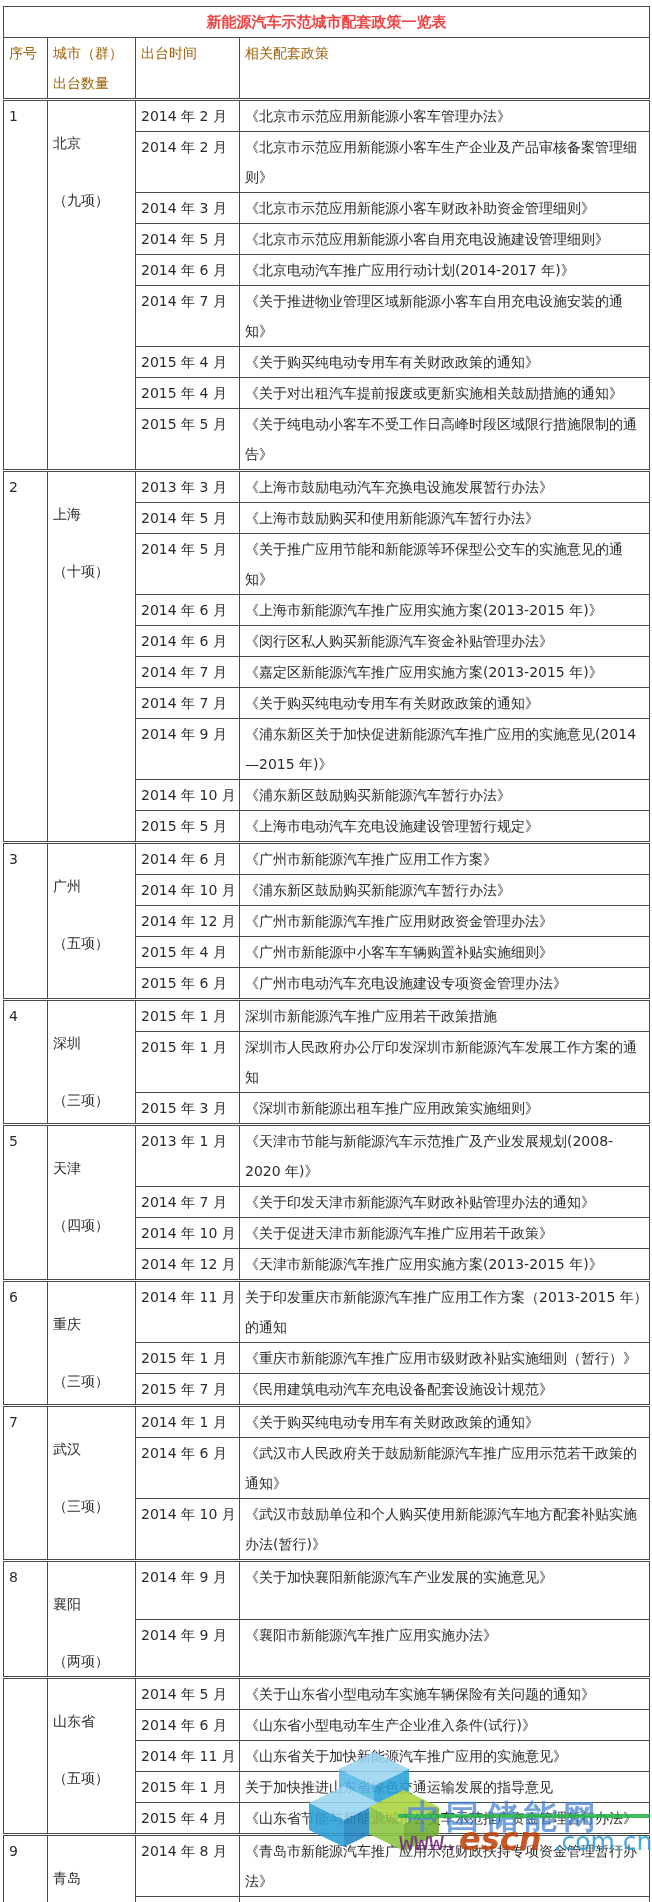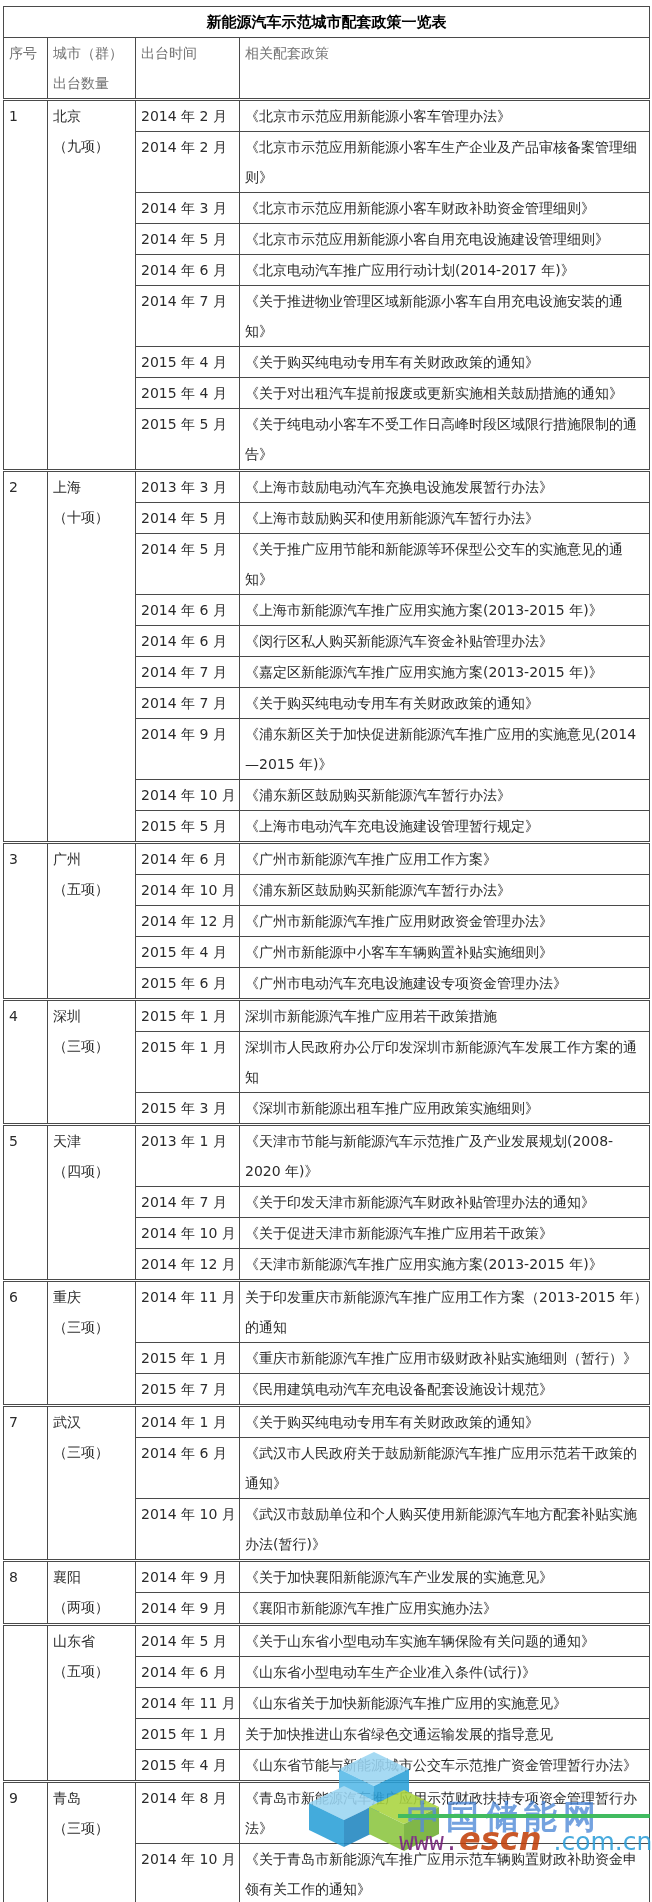--- a/index.html
+++ b/index.html
@@ -38,33 +38,33 @@
     padding: 0 1px 0 5px;
     overflow: hidden;
     word-break: break-word;
   }
   .policy-table th.title-cell {
     text-align: center;
     font-weight: bold;
     font-size: 15px;
     height: 30px;
     line-height: 30px;
-    color: #000000;
+    color: #ef4444;
     padding: 0;
     margin-top: 40px;
   }
   .policy-table thead th.head-cell {
     height: 60px;
     line-height: 30px;
     vertical-align: top;
-    color: #737373;
+    color: #a16207;
   }
   .policy-table td.col-num  { white-space: nowrap; }
   .policy-table td.col-date { white-space: nowrap; }
-  .policy-table td.col-city div { line-height: 30px; }
+  .policy-table td.col-city div { line-height: 30px; margin-top: 27px; }
   .policy-table tr.sec-start td { border-top: 3px double #4a4a4a; }
 
   
   .watermark {
     position: absolute;
     left: 295px;
     top: 1745px;
     width: 357px;
     height: 112px;
     opacity: 0.88;

